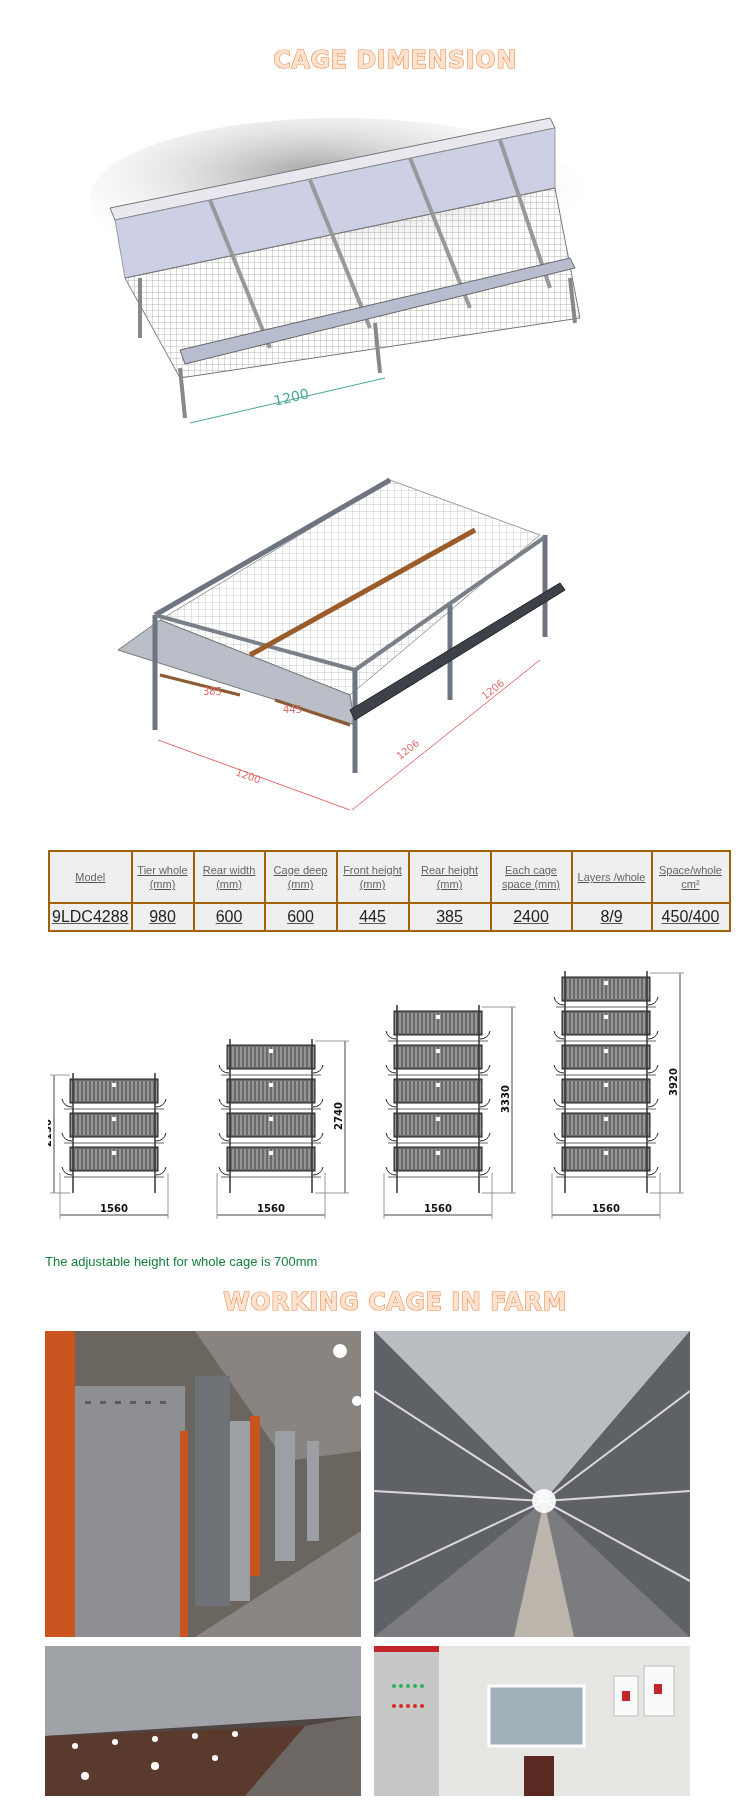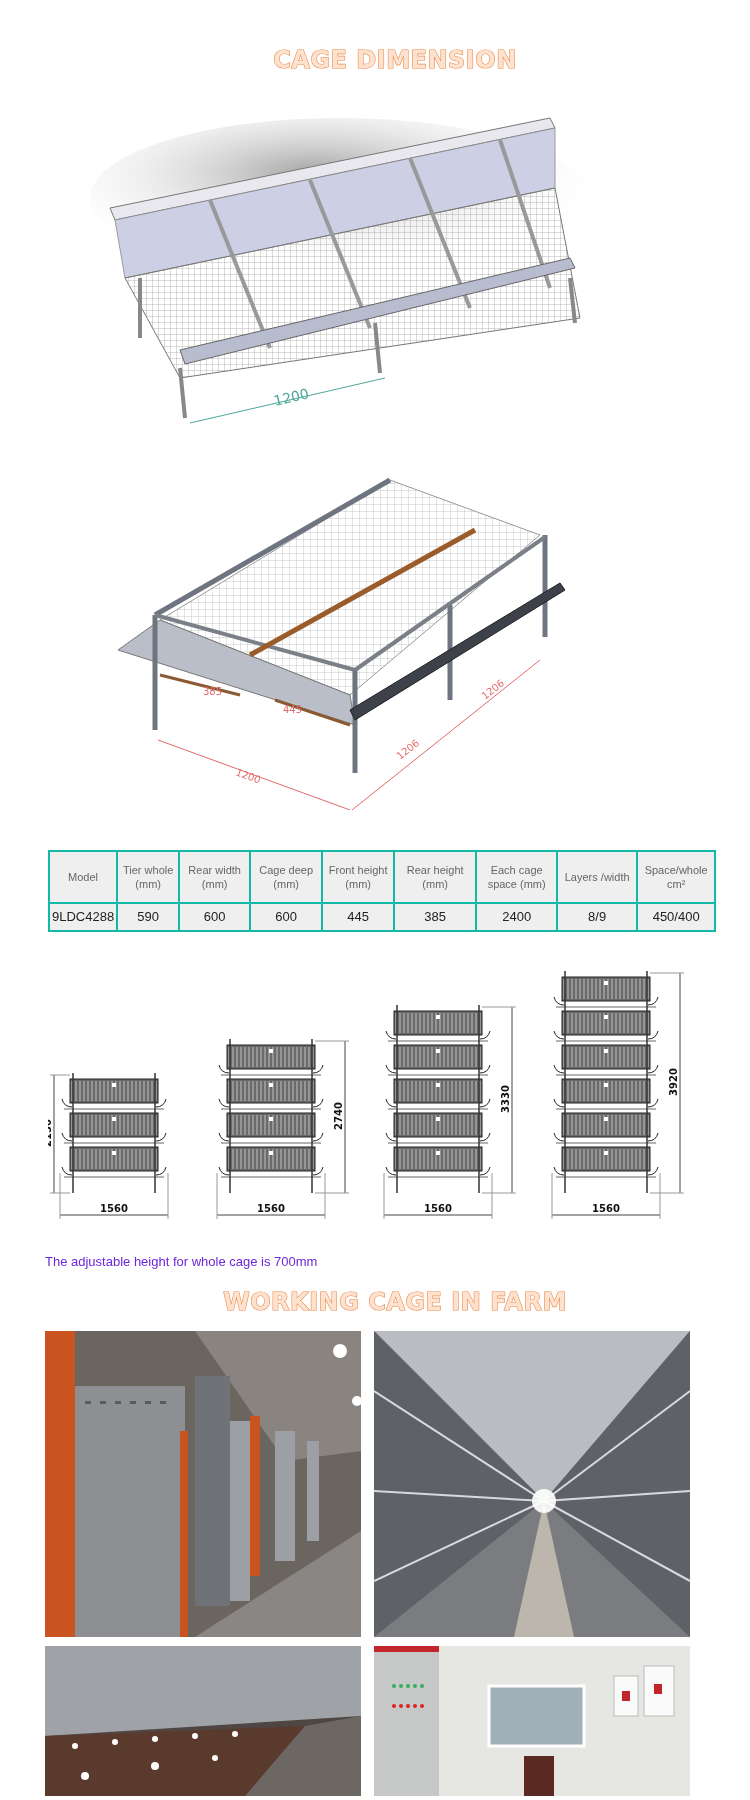--- a/index.html
+++ b/index.html
@@ -15,32 +15,32 @@
     paint-order: stroke fill;
     margin-left: 20px;
   }
 
   
   .render { position: absolute; background: #fff; }
   .render svg { width: 100%; height: 100%; display: block; }
 
   
   .spec-table { position: absolute; left: 48px; top: 850px; border-collapse: separate;
-                border-spacing: 2px; background: #14b8a6; font-size: 11px; color: #555; }
+                border-spacing: 2px; background: #a16207; font-size: 11px; color: #555; text-decoration: underline; }
   .spec-table td { background: #efefef; text-align: center; vertical-align: middle;
                    padding: 0 2px; line-height: 14px; }
   .spec-table tr.hdr td { height: 50px; color: #666; }
-  .spec-table tr.val td { height: 26px; color: #222; font-size: 13px; }
+  .spec-table tr.val td { height: 26px; color: #222; font-size: 16px; }
 
   
   .tier-drawing { position: absolute; }
   .tier-drawing svg { display: block; }
   .dim-label { font-family: "DejaVu Sans", sans-serif; font-weight: bold; font-size: 10px; fill: #111; }
 
-  .caption-red { position: absolute; left: 45px; top: 1254px; font-size: 13px; color: #6d28d9; }
+  .caption-red { position: absolute; left: 45px; top: 1254px; font-size: 13px; color: #15803d; }
 
   
   .photo { position: absolute; overflow: hidden; }
   .photo svg { width: 100%; height: 100%; display: block; }
 </style>
 </head>
 <body>
 
 <div class="outline-heading" style="top:46px;">CAGE DIMENSION</div>
 
@@ -114,26 +114,26 @@
 <table class="spec-table">
   <tbody>
       <tr class="hdr">
     <td style="width:58px"><span>Model</span></td>
     <td style="width:56px"><span>Tier whole</span><br><span>(mm)</span></td>
     <td style="width:65px"><span>Rear width</span><br><span>(mm)</span></td>
     <td style="width:66px"><span>Cage deep</span><br><span>(mm)</span></td>
     <td style="width:66px"><span>Front height</span><br><span>(mm)</span></td>
     <td style="width:76px"><span>Rear height</span><br><span>(mm)</span></td>
     <td style="width:75px"><span>Each cage</span><br><span>space (mm)</span></td>
-    <td style="width:74px"><span>Layers /width</span></td>
+    <td style="width:74px"><span>Layers /whole</span></td>
     <td style="width:72px"><span>Space/whole</span><br><span>cm²</span></td>
   </tr>
   <tr class="val">
     <td>9LDC4288</td>
-    <td>590</td>
+    <td>980</td>
     <td>600</td>
     <td>600</td>
     <td>445</td>
     <td>385</td>
     <td>2400</td>
     <td>8/9</td>
     <td>450/400</td>
   </tr>
 </tbody>
   </table>

